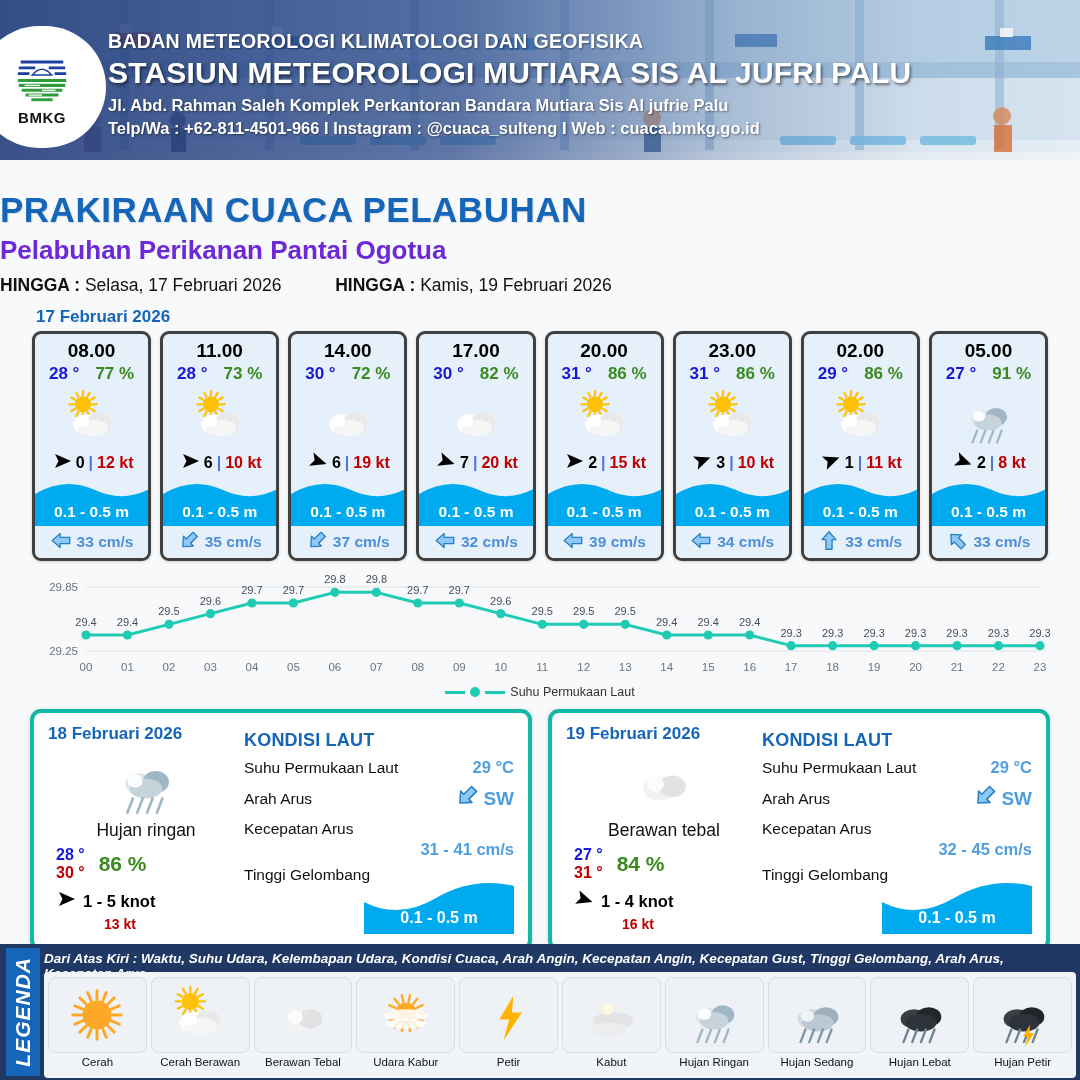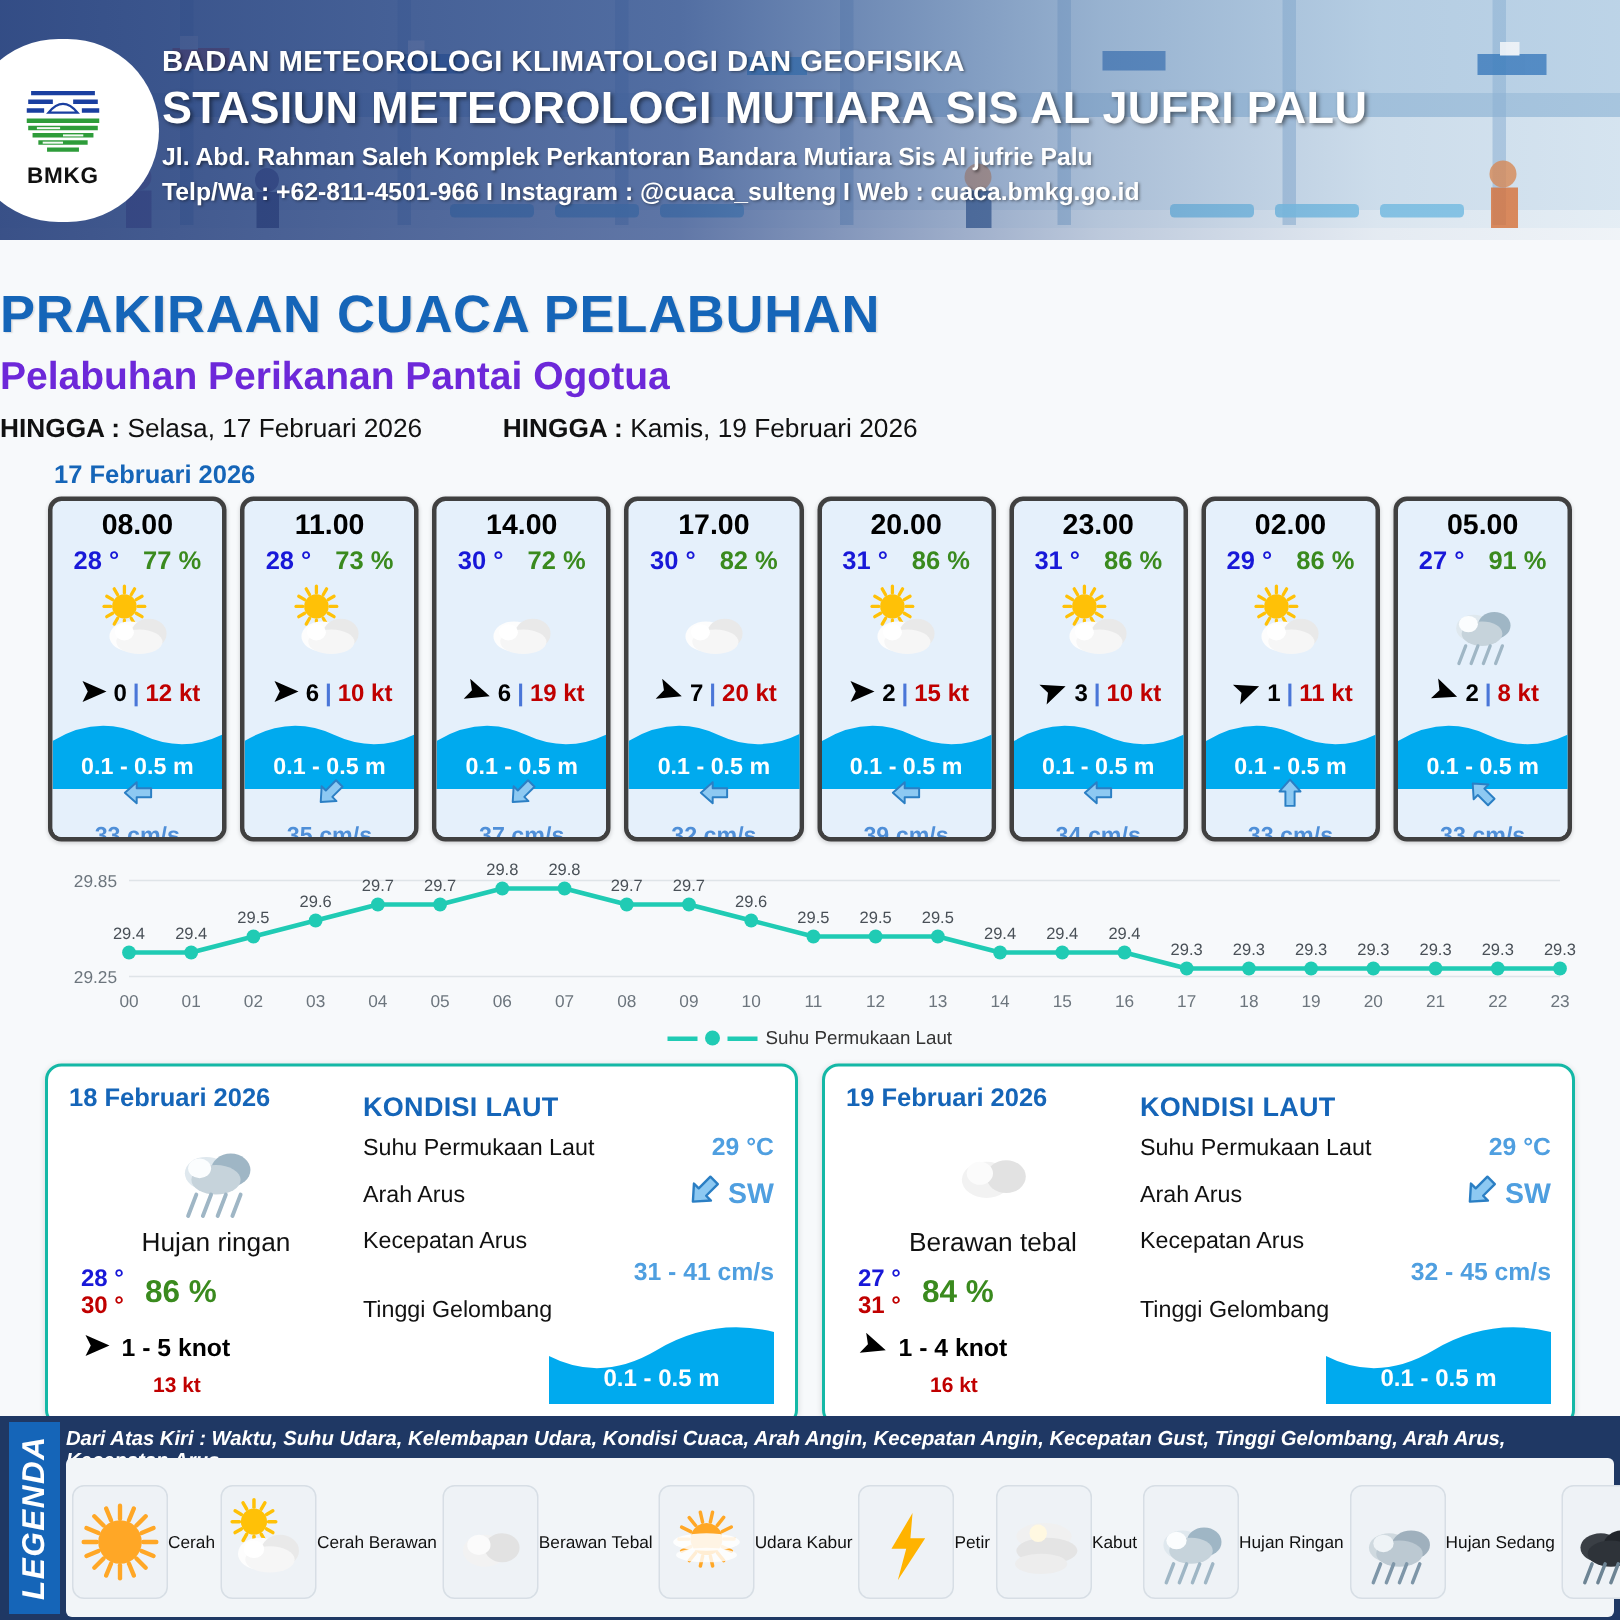--- a/index.html
+++ b/index.html
@@ -64,33 +64,33 @@
   .c-wind { display:flex; align-items:center; justify-content:center; gap:4px; height:30px; }
   .c-wdir { font-size:16px; font-weight:bold; color:#000; }
   .c-bar { color:#4a76d8; font-weight:bold; font-size:16px; }
   .c-kt { font-size:16px; font-weight:bold; color:#c00000; }
   .c-wave { position:relative; height:48px; }
   .c-wave svg { position:absolute; top:0; left:0; }
   .c-wave-txt {
     position:absolute; bottom:5px; left:0; right:0; text-align:center;
     font-size:15.5px; font-weight:bold; color:#fff; z-index:2;
   }
-  .c-curr { display:flex; align-items:center; justify-content:center; gap:5px; height:32px; background:#e5f0fb;flex-direction:column; }
+  .c-curr { display:flex; align-items:center; justify-content:center; gap:5px; height:32px; background:#e5f0fb; }
   .c-curr-txt { font-size:15.5px; font-weight:bold; color:#4f8fd8; }
 
   
   .chart-wrap { position:relative; margin:12px 28px 0; height:108px; }
   .chart-legend { text-align:center; font-size:12.5px; color:#333; margin-top:4px; display:flex; align-items:center; justify-content:center; gap:5px; }
   .legend-dot { width:10px;height:10px;border-radius:50%;background:#20cbb4;display:inline-block; }
   .legend-line { width:20px;height:3px;background:#20cbb4;display:inline-block; }
 
   
   .days { display:flex; gap:16px; padding:10px 30px 0; }
   .day {
-    flex:1; background:#fff; border:2px solid #14b8a6; border-radius:11px;
+    flex:1; background:#fff; border:4px solid #14b8a6; border-radius:11px;
     box-shadow:0 1px 4px rgba(0,0,0,.15);
     height:242px; padding:11px 14px; display:flex; position:relative;
   }
   .day-left { width:196px; }
   .day-date { font-size:17px; font-weight:bold; color:#1565b8; }
   .day-icon { height:72px; display:flex; align-items:center; justify-content:center; margin-top:2px; }
   .day-cond { text-align:center; font-size:17.5px; color:#111; margin-top:2px; }
   .day-temps { display:flex; align-items:center; gap:14px; margin-top:5px; padding-left:8px; }
   .day-tcol { display:flex; flex-direction:column; }
   .day-tmin { font-size:16px; font-weight:bold; color:#1818d8; }
@@ -124,21 +124,21 @@
   }
   .leg-note {
     position:absolute; left:44px; top:7px; right:6px;
     font-size:13.5px; font-style:italic; font-weight:bold; color:#fff;
   }
   .leg-items {
     position:absolute; left:44px; top:28px; right:4px; height:106px;
     background:#f2f5f8; border-radius:4px;
     display:flex; gap:4px; padding:5px 4px 0;
   }
-  .leg-item { flex:1; display:flex; align-items:center; }
+  .leg-item { flex:1; display:flex; flex-direction:column; align-items:center; }
   .leg-box {
     width:100%; height:76px; background:#eef2f6; border:1px solid #d7dee5; border-radius:8px;
     display:flex; align-items:center; justify-content:center;
   }
   .leg-label { font-size:11.5px; color:#111; margin-top:3px; text-align:center; white-space:nowrap; }
 </style>
 </head>
 <body>
 
 <div class="header">

